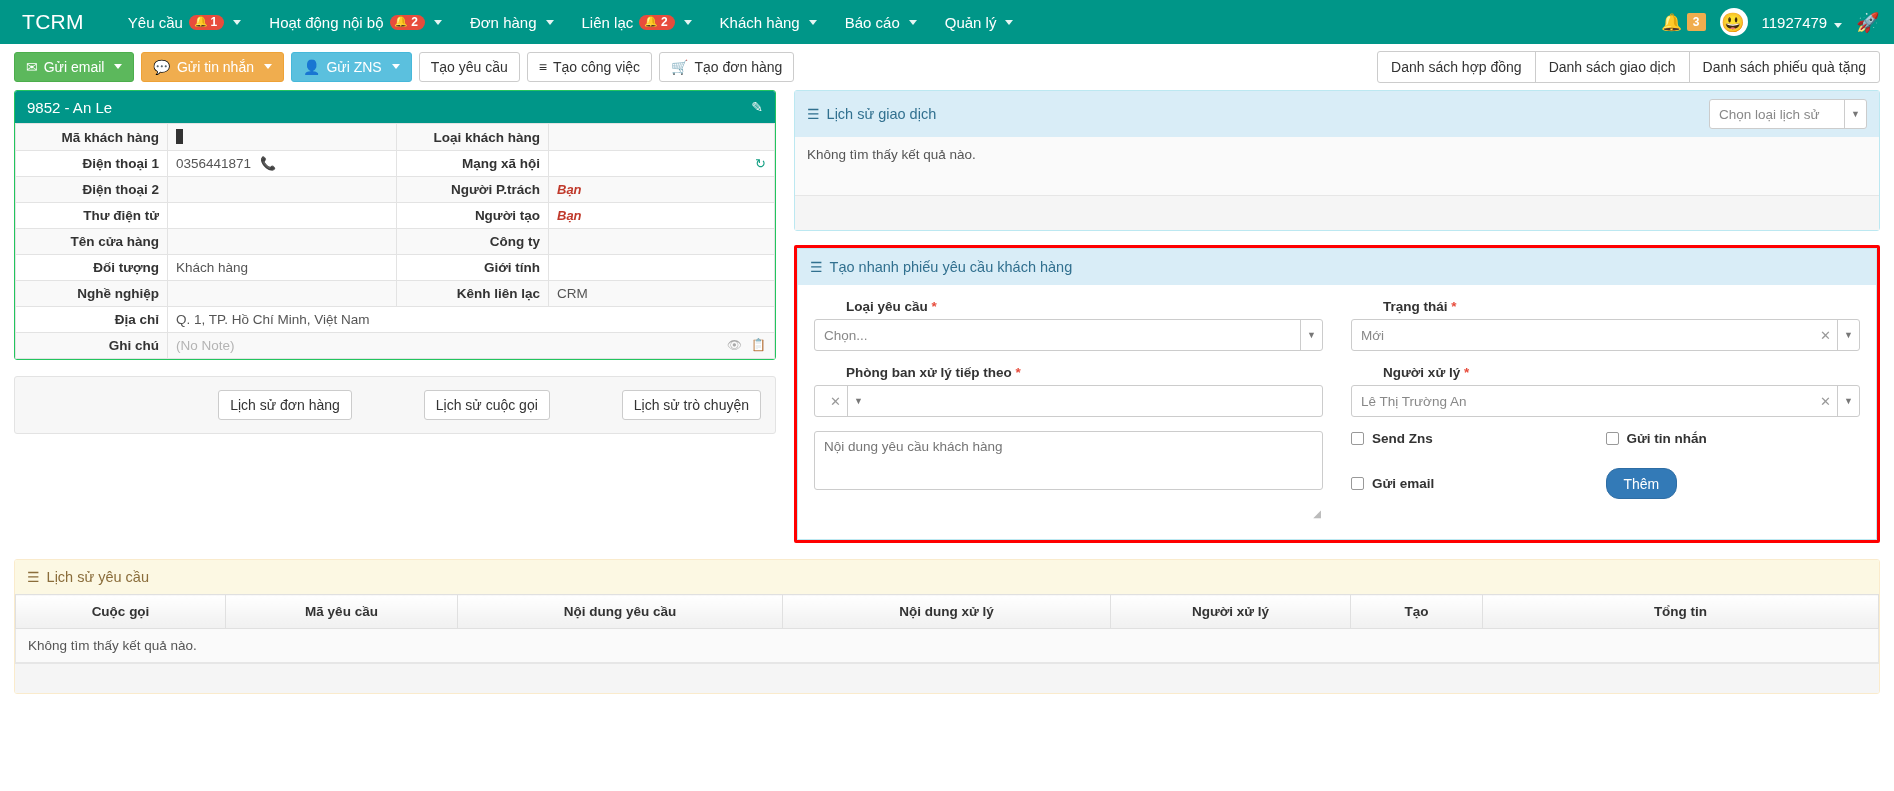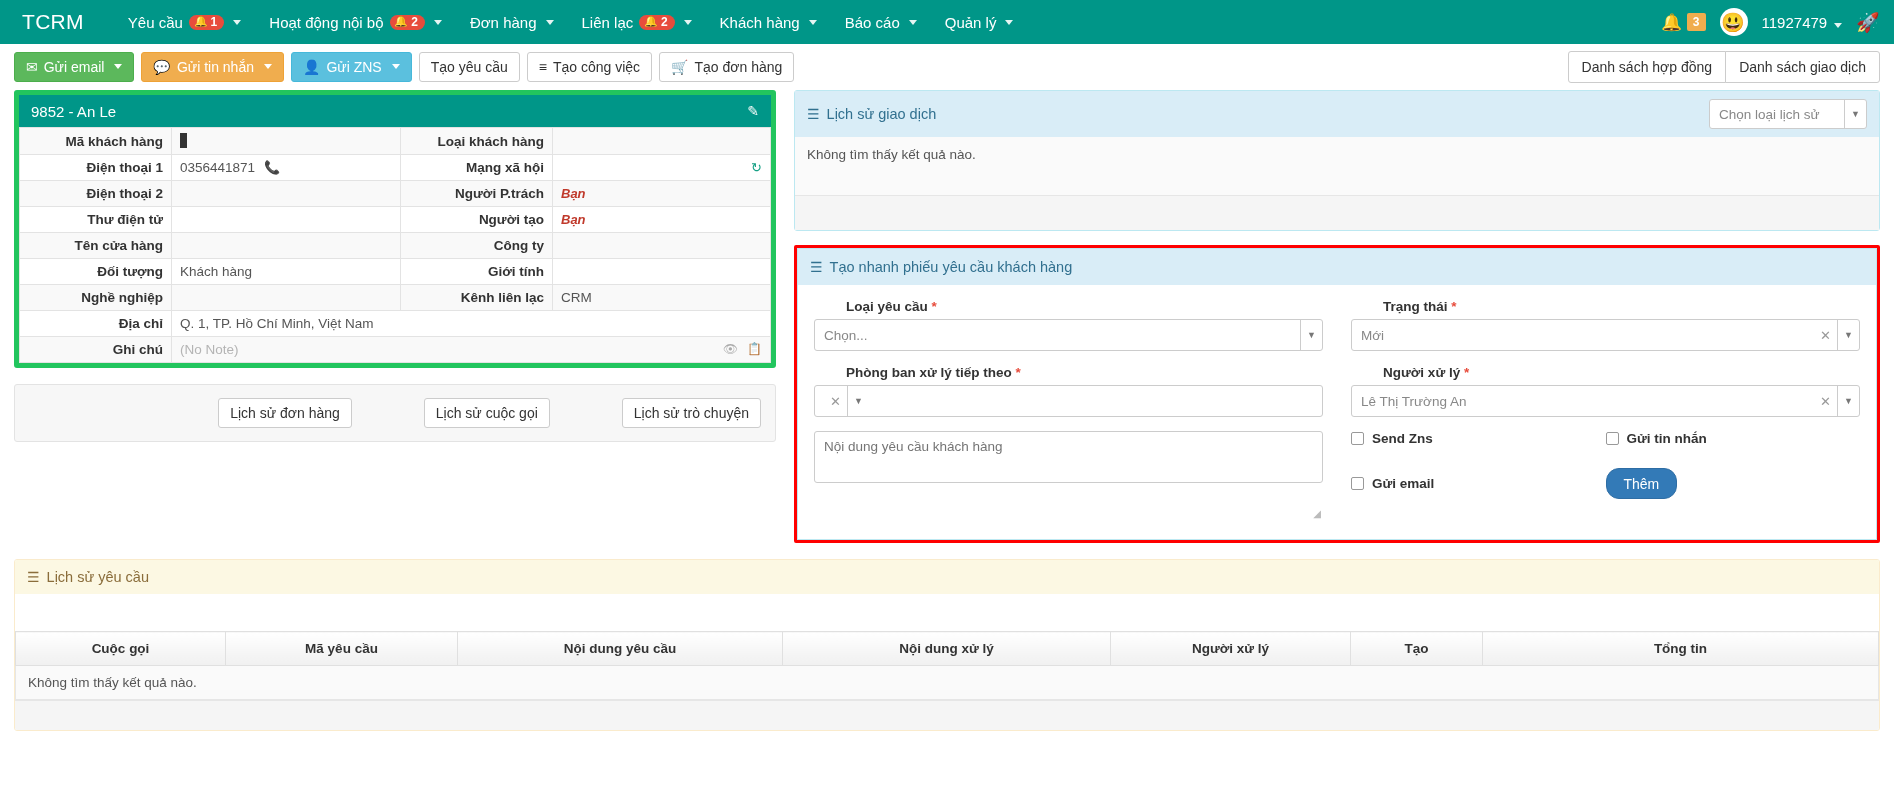--- a/index.html
+++ b/index.html
@@ -83,21 +83,21 @@
     display: inline-block; margin-left: 4px;
   }
 
   
   .page { padding: 0 14px; }
   .cols { display: flex; gap: 18px; align-items: flex-start; }
   .col-left { width: 762px; flex: none; }
   .col-right { flex: 1; }
 
   
-  .cust-card { border: 5px solid #22c55e; border-radius: 3px; overflow: hidden; }
+  .cust-card { border: 1px solid #22c55e; border-radius: 3px; overflow: hidden; }
   .cust-head {
     background: #009688; color: #ffffff; height: 32px;
     display: flex; align-items: center; padding: 0 12px;
     font-size: 15px;
   }
   .cust-head .title { flex: 1; }
   .pencil { cursor: pointer; font-size: 14px; }
   table.cust { width: 100%; border-collapse: collapse; font-size: 13.5px; }
   table.cust td {
     border: 1px solid #e3e3e3; padding: 5px 8px; height: 25px;
@@ -158,21 +158,21 @@
   .form-col { flex: 1; }
   .fg { margin-bottom: 14px; }
   .fg label {
     display: block; font-weight: bold; font-size: 13.5px;
     color: #333; margin-bottom: 5px; padding-left: 32px;
   }
   .req { color: #e74c3c; }
   .sel-full { width: 100%; height: 32px; }
   .lower-grid { display: flex; gap: 28px; }
   .ta {
-    width: 100%; height: 52px; border: 1px solid #cccccc; border-radius: 3px;
+    width: 100%; height: 59px; border: 1px solid #cccccc; border-radius: 3px;
     padding: 7px 9px; font-size: 13.5px; color: #999; resize: none;
     font-family: "Liberation Sans", sans-serif; background: #fff;
   }
   .ta-resize {
     position: absolute; right: 2px; bottom: 2px; color: #bbb; font-size: 10px;
   }
   .ta-holder { position: relative; }
   .checks { flex: 1; display: flex; flex-wrap: wrap; }
   .chk-cell { width: 50%; margin-bottom: 22px; display: flex; align-items: center; gap: 8px; }
   .chk-box {
@@ -187,21 +187,21 @@
 
   
   .bottom-panel {
     margin: 16px 14px 0 14px; border: 1px solid #faebcc; border-radius: 3px;
     overflow: hidden; background: #fff;
   }
   .bottom-head {
     background: #fcf8e3; color: #8a6d3b; padding: 9px 12px;
     display: flex; align-items: center; gap: 7px; font-size: 14.5px;
   }
-  table.req-tbl { width: 100%; border-collapse: collapse; font-size: 13.5px; margin-top: 37px; }
+  table.req-tbl { width: 100%; border-collapse: collapse; font-size: 13.5px; }
   table.req-tbl th {
     background: linear-gradient(#ffffff, #f0f0f0);
     border: 1px solid #e0e0e0; padding: 9px 6px; font-weight: bold;
     color: #333; font-size: 13.5px;
   }
   table.req-tbl td { border: 1px solid #e6e6e6; padding: 9px 12px; color: #555; background: #fafafa; }
   .tbl-foot { height: 30px; background: #f5f5f5; border-top: 1px solid #e6e6e6; }
 
   .list-ico { font-size: 14px; }
 </style>
@@ -313,20 +313,23 @@
   </div>
 
   <div class="toolbar-spacer"></div>
 
   <div class="btn-group-right">
     <div class="btn btn-default">
       <span>Danh sách hợp đồng</span>
     </div>
     <div class="btn btn-default">
       <span>Danh sách giao dịch</span>
+    </div>
+    <div class="btn btn-default">
+      <span>Danh sách phiếu quà tặng</span>
     </div>
   </div>
 </div>
 
 <div class="page">
   <div class="cols">
 
     <div class="col-left">
       <div class="cust-card">
         <div class="cust-head">

